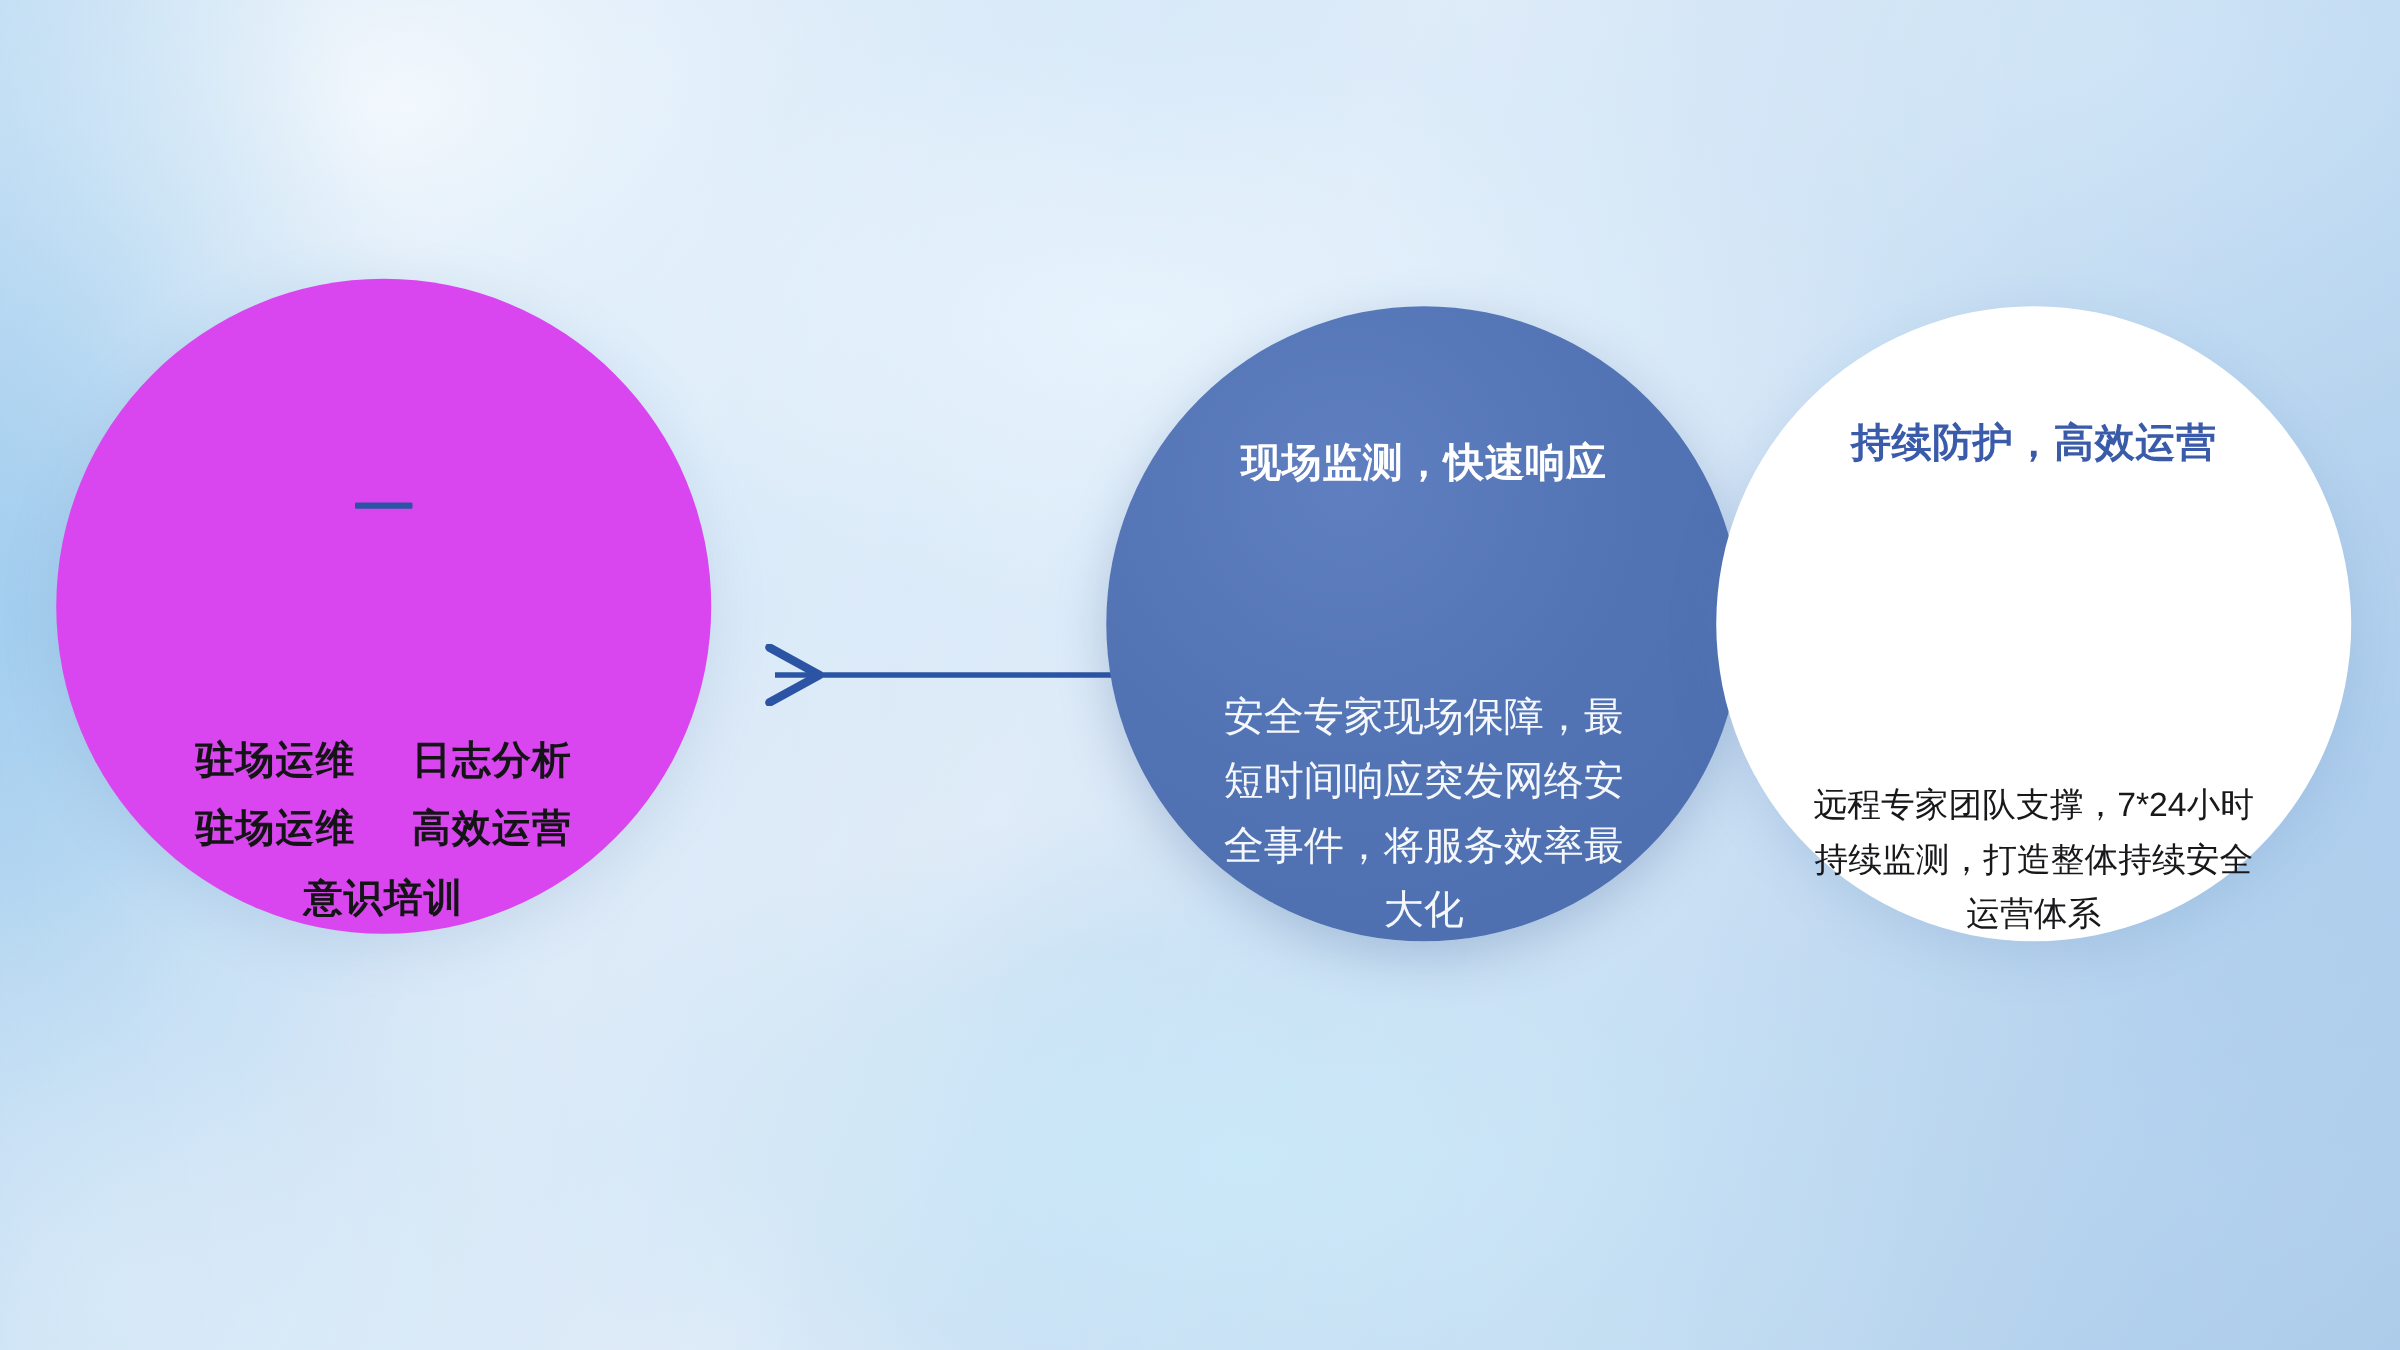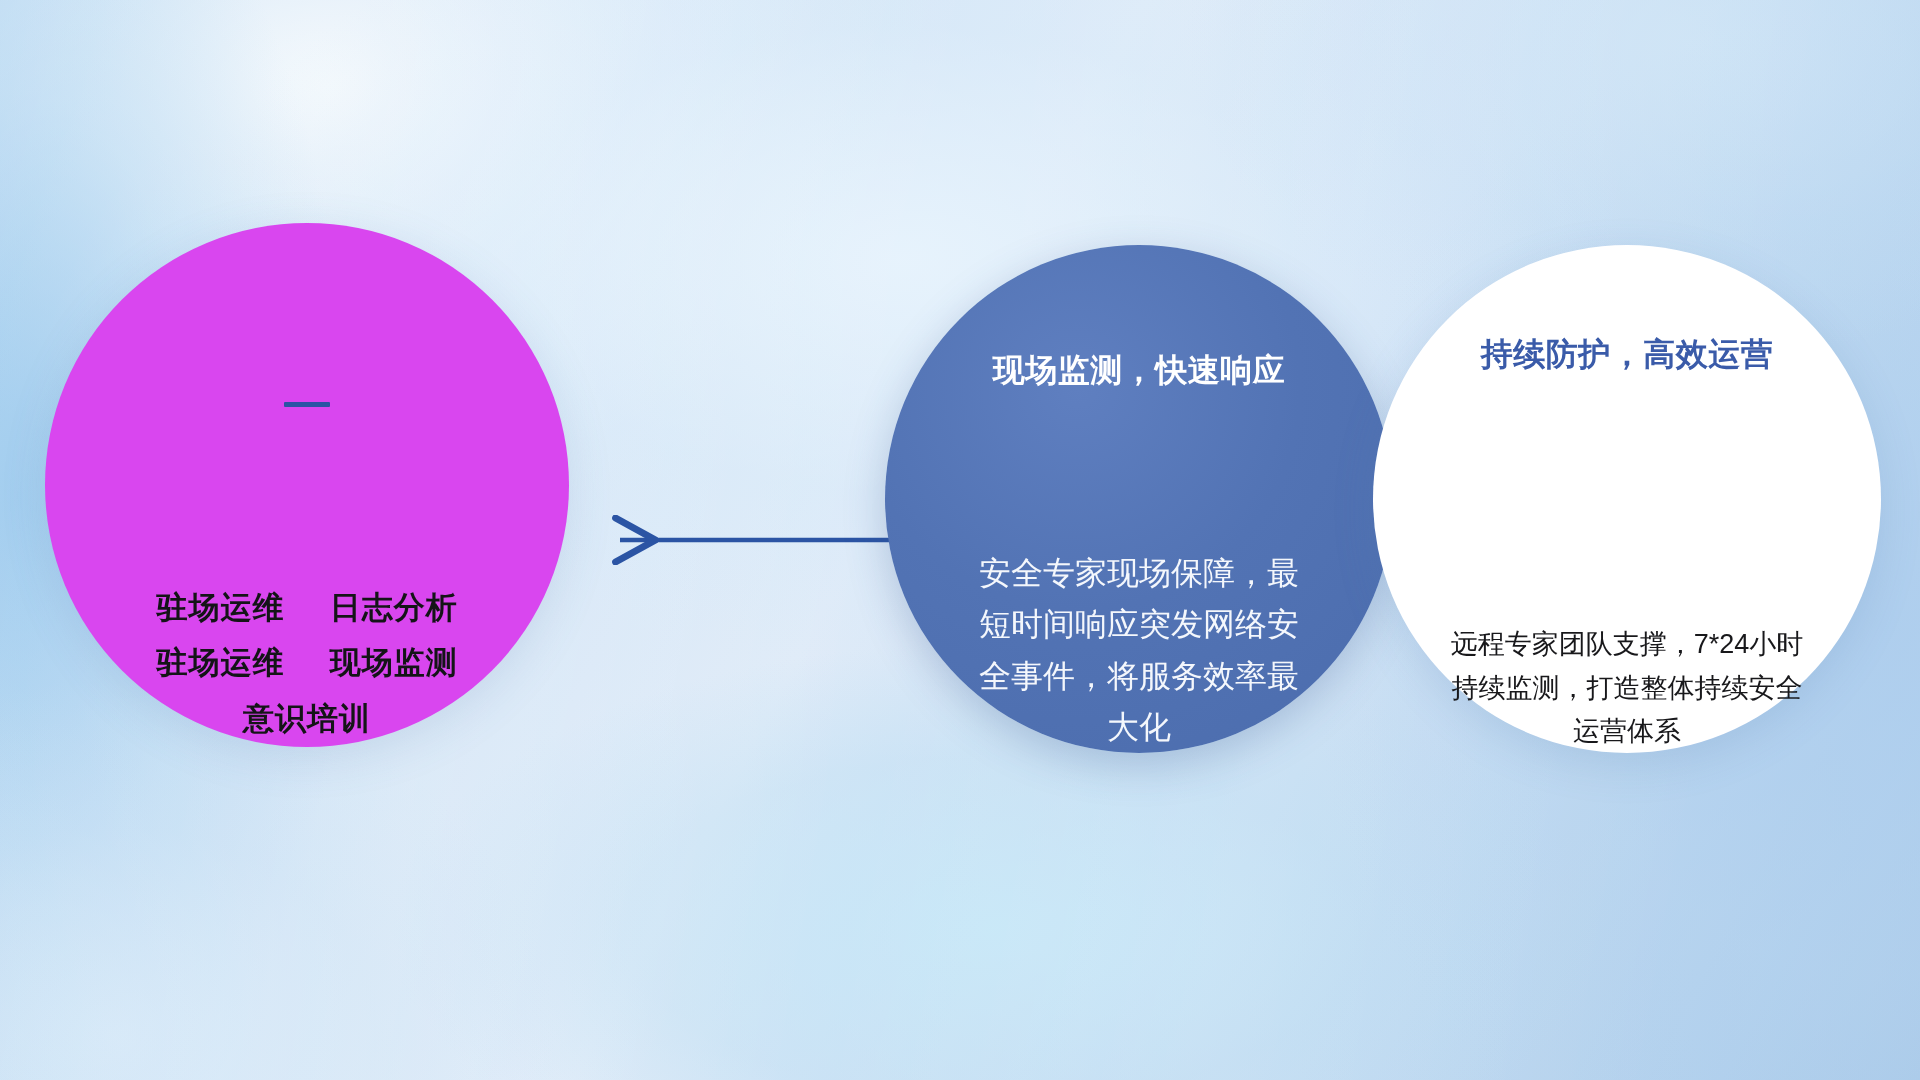--- a/index.html
+++ b/index.html
@@ -226,21 +226,21 @@
     <div class="dash"></div>
     <div class="left-lines">
       <div class="pair">
         <span>驻场运维</span>
         <span class="gap"></span>
         <span>日志分析</span>
       </div>
       <div class="pair">
         <span>驻场运维</span>
         <span class="gap"></span>
-        <span>现场监测</span>
+        <span>高效运营</span>
       </div>
       <div class="pair">
         <span>意识培训</span>
       </div>
     </div>
   </div>
 
   <div class="circle" id="circle-mid">
     <div class="c-title">现场监测，快速响应</div>
     <div class="c-body">安全专家现场保障，最短时间响应突发网络安全事件，将服务效率最大化</div>

